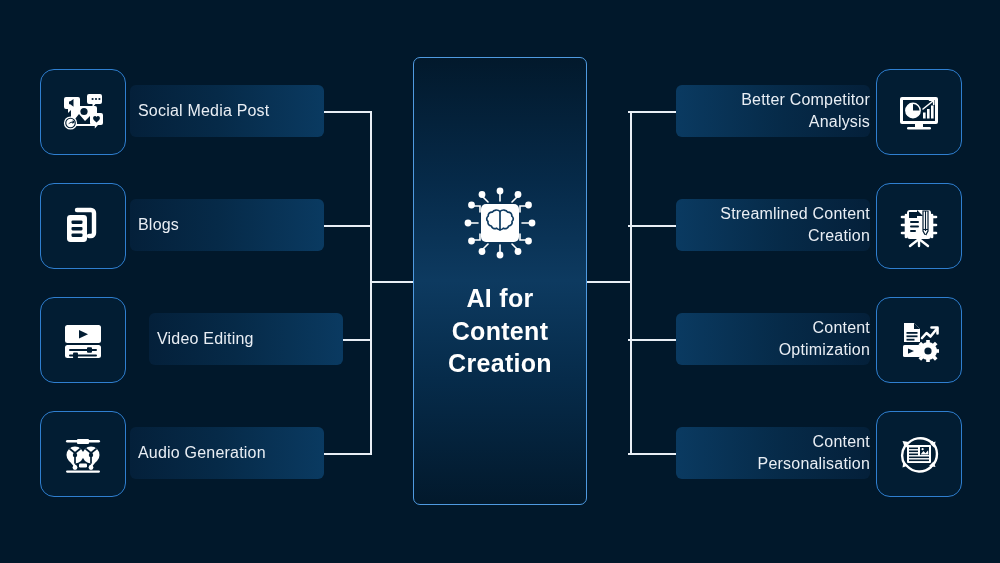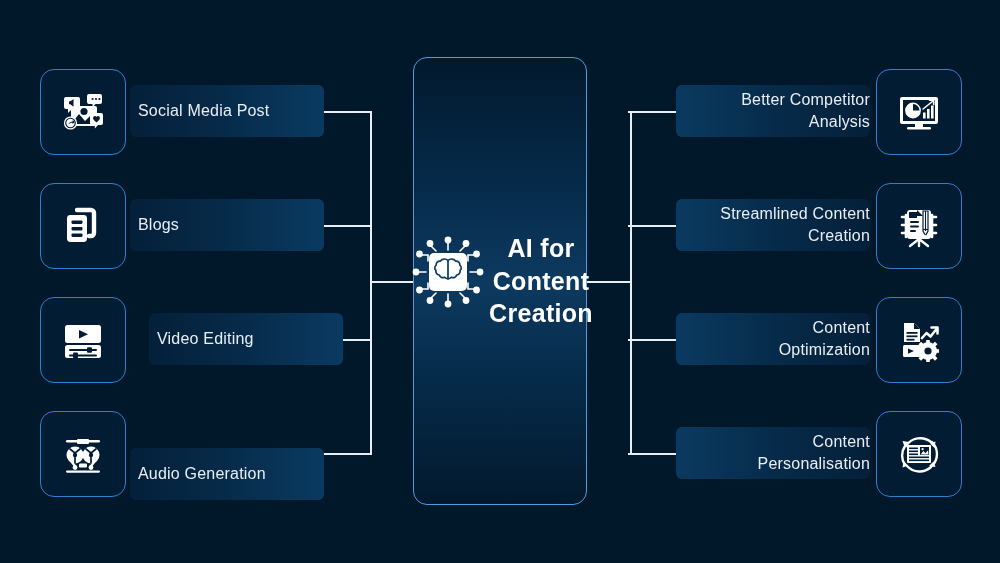--- a/index.html
+++ b/index.html
@@ -44,23 +44,23 @@
     position:absolute;width:84px;height:84px;
     border:1px solid #2f7fd0;border-radius:14px;
     background:#021d33;
     display:flex;align-items:center;justify-content:center;
   }
   .tile svg{display:block;}
 
   
   #center{
     position:absolute;left:413px;top:57px;width:174px;height:448px;
-    border:1px solid #4f9ae0;border-radius:14px;
+    border:1px solid #4f9ae0;border-radius:7px;
     background:linear-gradient(180deg,#02192c 0%,#062a49 28%,#0d3a60 50%,#062b4a 72%,#02192c 100%);
-    display:flex;flex-direction:row;align-items:center;
+    display:flex;flex-direction:column;align-items:center;
     justify-content:center;
     box-sizing:border-box;
   }
   #center .chip{margin-bottom:14px;}
   #center .ctitle{
     color:#ffffff;font-size:25px;font-weight:bold;
     line-height:1.3;text-align:center;white-space:pre-line;
     letter-spacing:.3px;
   }
 </style>
@@ -85,21 +85,21 @@
 
   <div class="pill pill-l" style="top:85px;">
     <span class="txt">Social Media Post</span>
   </div>
   <div class="pill pill-l" style="top:199px;">
     <span class="txt">Blogs</span>
   </div>
   <div class="pill pill-l" style="top:313px;margin-left:19px;">
     <span class="txt">Video Editing</span>
   </div>
-  <div class="pill pill-l" style="top:448px;">
+  <div class="pill pill-l" style="top:427px;">
     <span class="txt">Audio Generation</span>
   </div>
 
   <div class="tile" style="left:40px;top:69px;">
     <span>
       <svg width="52" height="52" viewBox="0 0 52 52" fill="#ffffff">
 
         <path d="M16 20 h22 a2 2 0 0 1 2 2 v16 a2 2 0 0 1 -2 2 h-22 a2 2 0 0 1 -2 -2 v-16 a2 2 0 0 1 2 -2 z"></path>
         <path d="M14 38 l8 -10 l6 7 l5 -5 l7 8 z" fill="#021d33"></path>
         <circle cx="27" cy="25.5" r="3.6" fill="#021d33"></circle>

